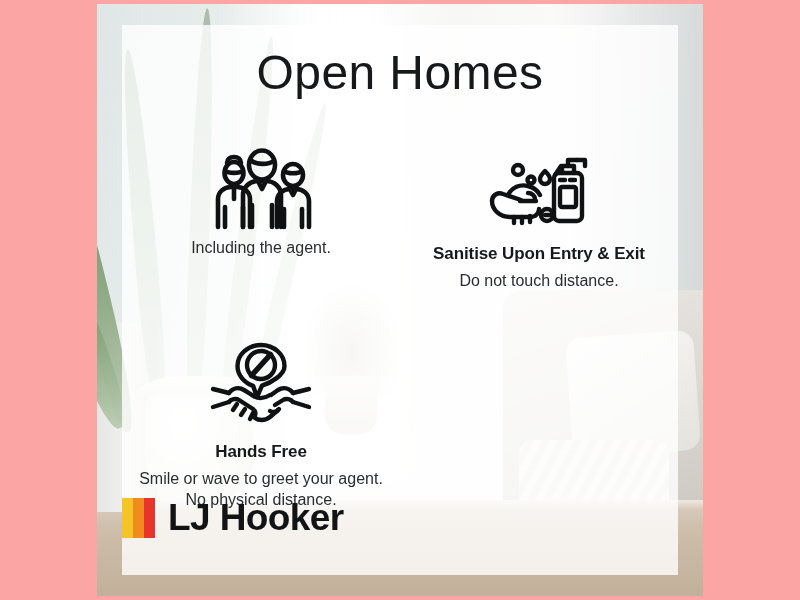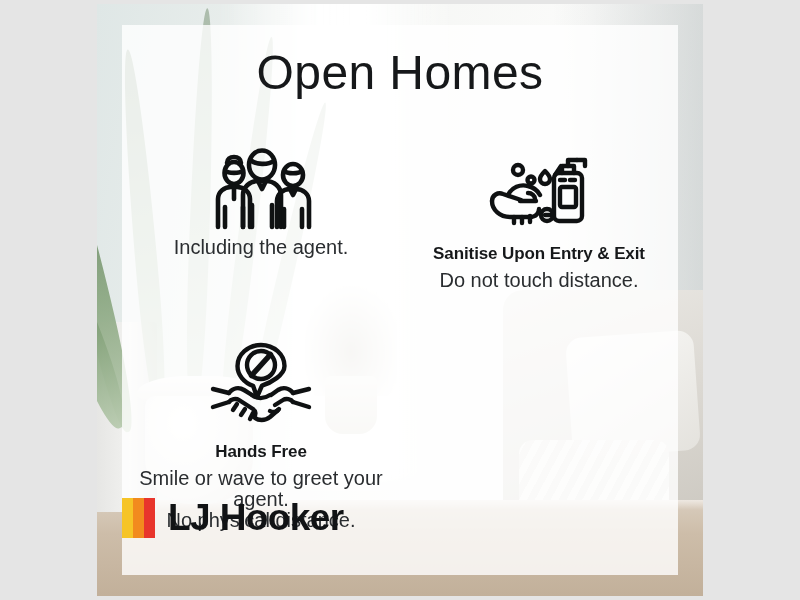--- a/index.html
+++ b/index.html
@@ -6,21 +6,21 @@
   html, body {
     width: 800px; height: 600px;
     background: #ffffff;
     font-family: "Liberation Sans", sans-serif;
     overflow: hidden;
   }
 
   #stage {
     position: relative;
     width: 800px; height: 600px;
-    background: #e5e5e5;
+    background: #fca5a5;
   }
 
   
   .photo {
     position: absolute;
     left: 97px; top: 4px;
     width: 606px; height: 592px;
     overflow: hidden;
     background: #e7ecea;
   }
@@ -145,21 +145,21 @@
   .icon-wrap { height: 96px; display: flex; align-items: flex-end; justify-content: center; }
   .icon-wrap svg { display: block; }
 
   .cap-title {
     margin-top: 13px;
     font-size: 17px; font-weight: 700; letter-spacing: -.1px;
     color: #16181a;
   }
   .cap-sub {
     margin-top: 6px;
-    font-size: 20px; font-weight: 400; line-height: 21px;
+    font-size: 16px; font-weight: 400; line-height: 21px;
     color: #2a2d30;
   }
 
   
   .logo {
     position: absolute; left: 0; bottom: 36px; width: 100%;
     display: flex; align-items: center; gap: 13px;
   }
   .logo-bars { display: flex; height: 40px; }
   .logo-bars span { display: block; width: 11px; height: 40px; }

